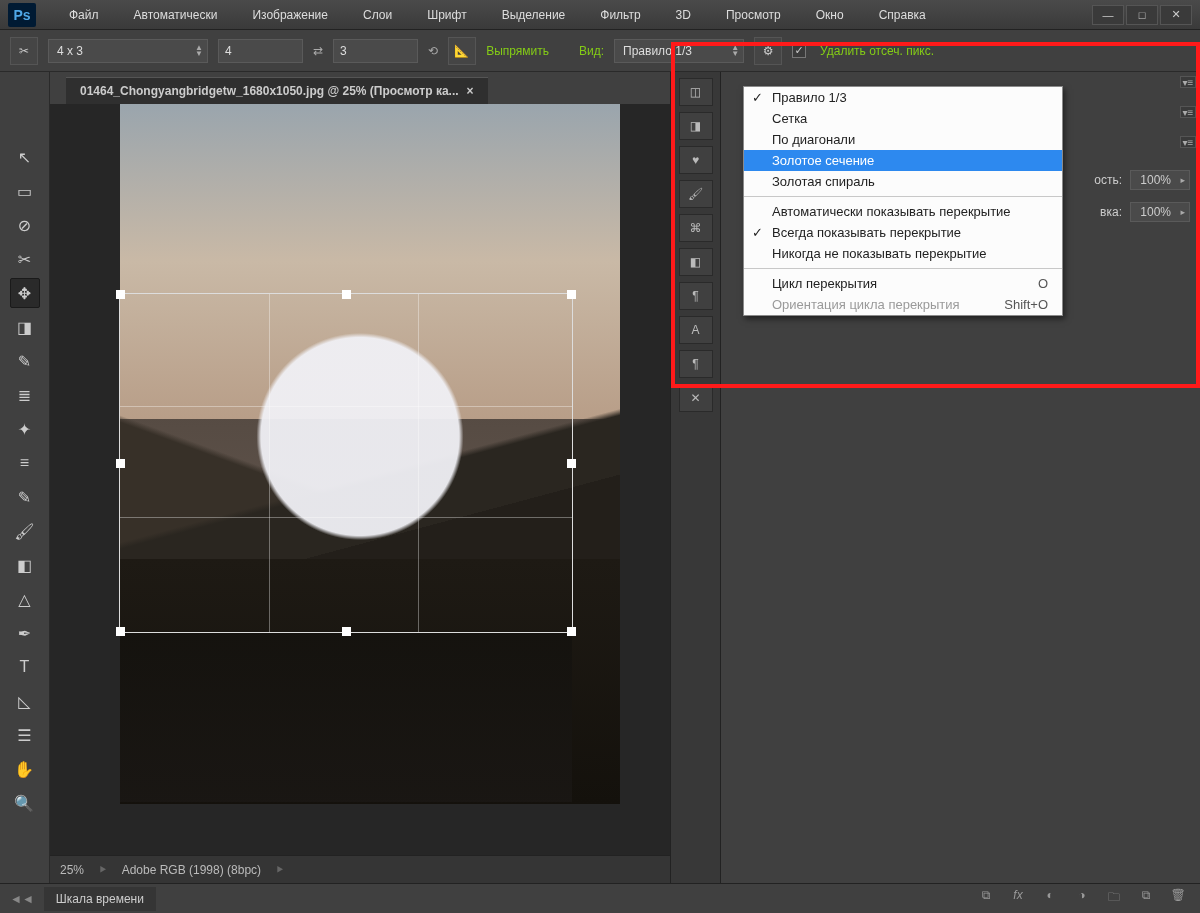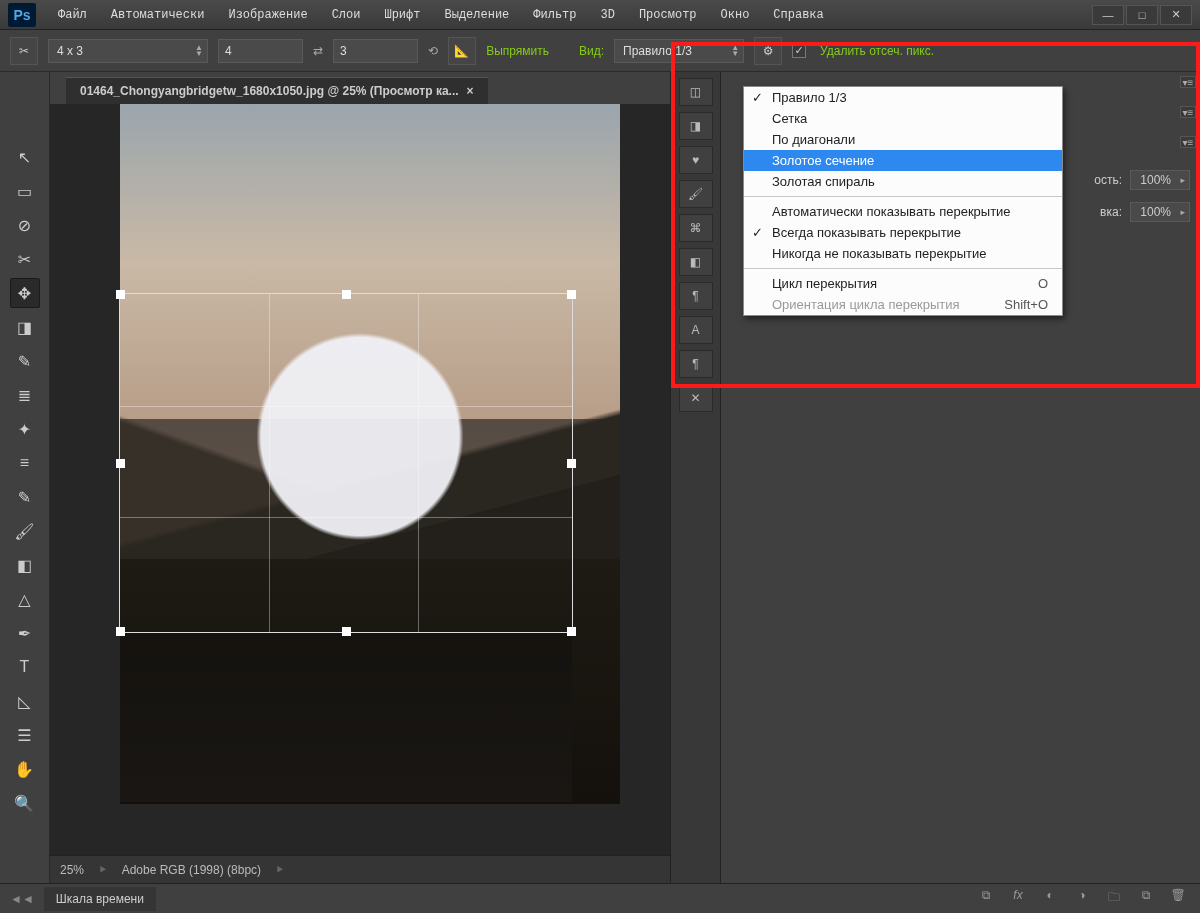--- a/index.html
+++ b/index.html
@@ -1,20 +1,20 @@
 <!DOCTYPE html>
 <html><head>
 <meta charset="utf-8">
 <style>
   * { margin:0; padding:0; box-sizing:border-box; font-family:"Segoe UI",Tahoma,sans-serif; }
   body { background:#404040; color:#d0d0d0; font-size:12px; width:1200px; height:913px; overflow:hidden; position:relative; }
   
-  .menubar { height:30px; background:linear-gradient(#4a4a4a,#3a3a3a); display:flex; align-items:center; padding:0 8px; gap:4px; border-bottom:1px solid #222; }
+  .menubar { height:30px; background:linear-gradient(#4a4a4a,#3a3a3a); display:flex; align-items:center; padding:0 8px; gap:15px; border-bottom:1px solid #222; }
   .ps-logo { width:28px; height:24px; background:#001a33; color:#4fa8e8; font-weight:bold; font-size:14px; display:flex; align-items:center; justify-content:center; border-radius:2px; margin-right:8px; }
-  .menu-item { padding:4px 10px; color:#ddd; cursor:default;font-family:Liberation Mono, monospace; }
+  .menu-item { padding:4px 10px; color:#ddd; cursor:default; }
   .win-ctrls { margin-left:auto; display:flex; gap:2px; }
   .win-btn { width:32px; height:20px; background:#3a3a3a; border:1px solid #555; display:flex; align-items:center; justify-content:center; color:#ccc; font-size:11px; }
   
   .options-bar { height:42px; background:#404040; display:flex; align-items:center; padding:0 10px; gap:10px; border-bottom:1px solid #2a2a2a; position:relative; }
   .icon-box { width:28px; height:28px; display:flex; align-items:center; justify-content:center; color:#ccc; border:1px solid #555; background:#454545; }
   .select-field { height:24px; background:#4a4a4a; border:1px solid #5a5a5a; color:#ddd; padding:0 20px 0 8px; display:flex; align-items:center; position:relative; min-width:70px; }
   .select-field.wide { min-width:160px; }
   .select-arrows { position:absolute; right:4px; font-size:8px; line-height:6px; color:#aaa; }
   .text-field { width:85px; height:24px; background:#4a4a4a; border:1px solid #5a5a5a; color:#ddd; padding:0 6px; display:flex; align-items:center; }
   .opt-label { color:#84cc16; }

